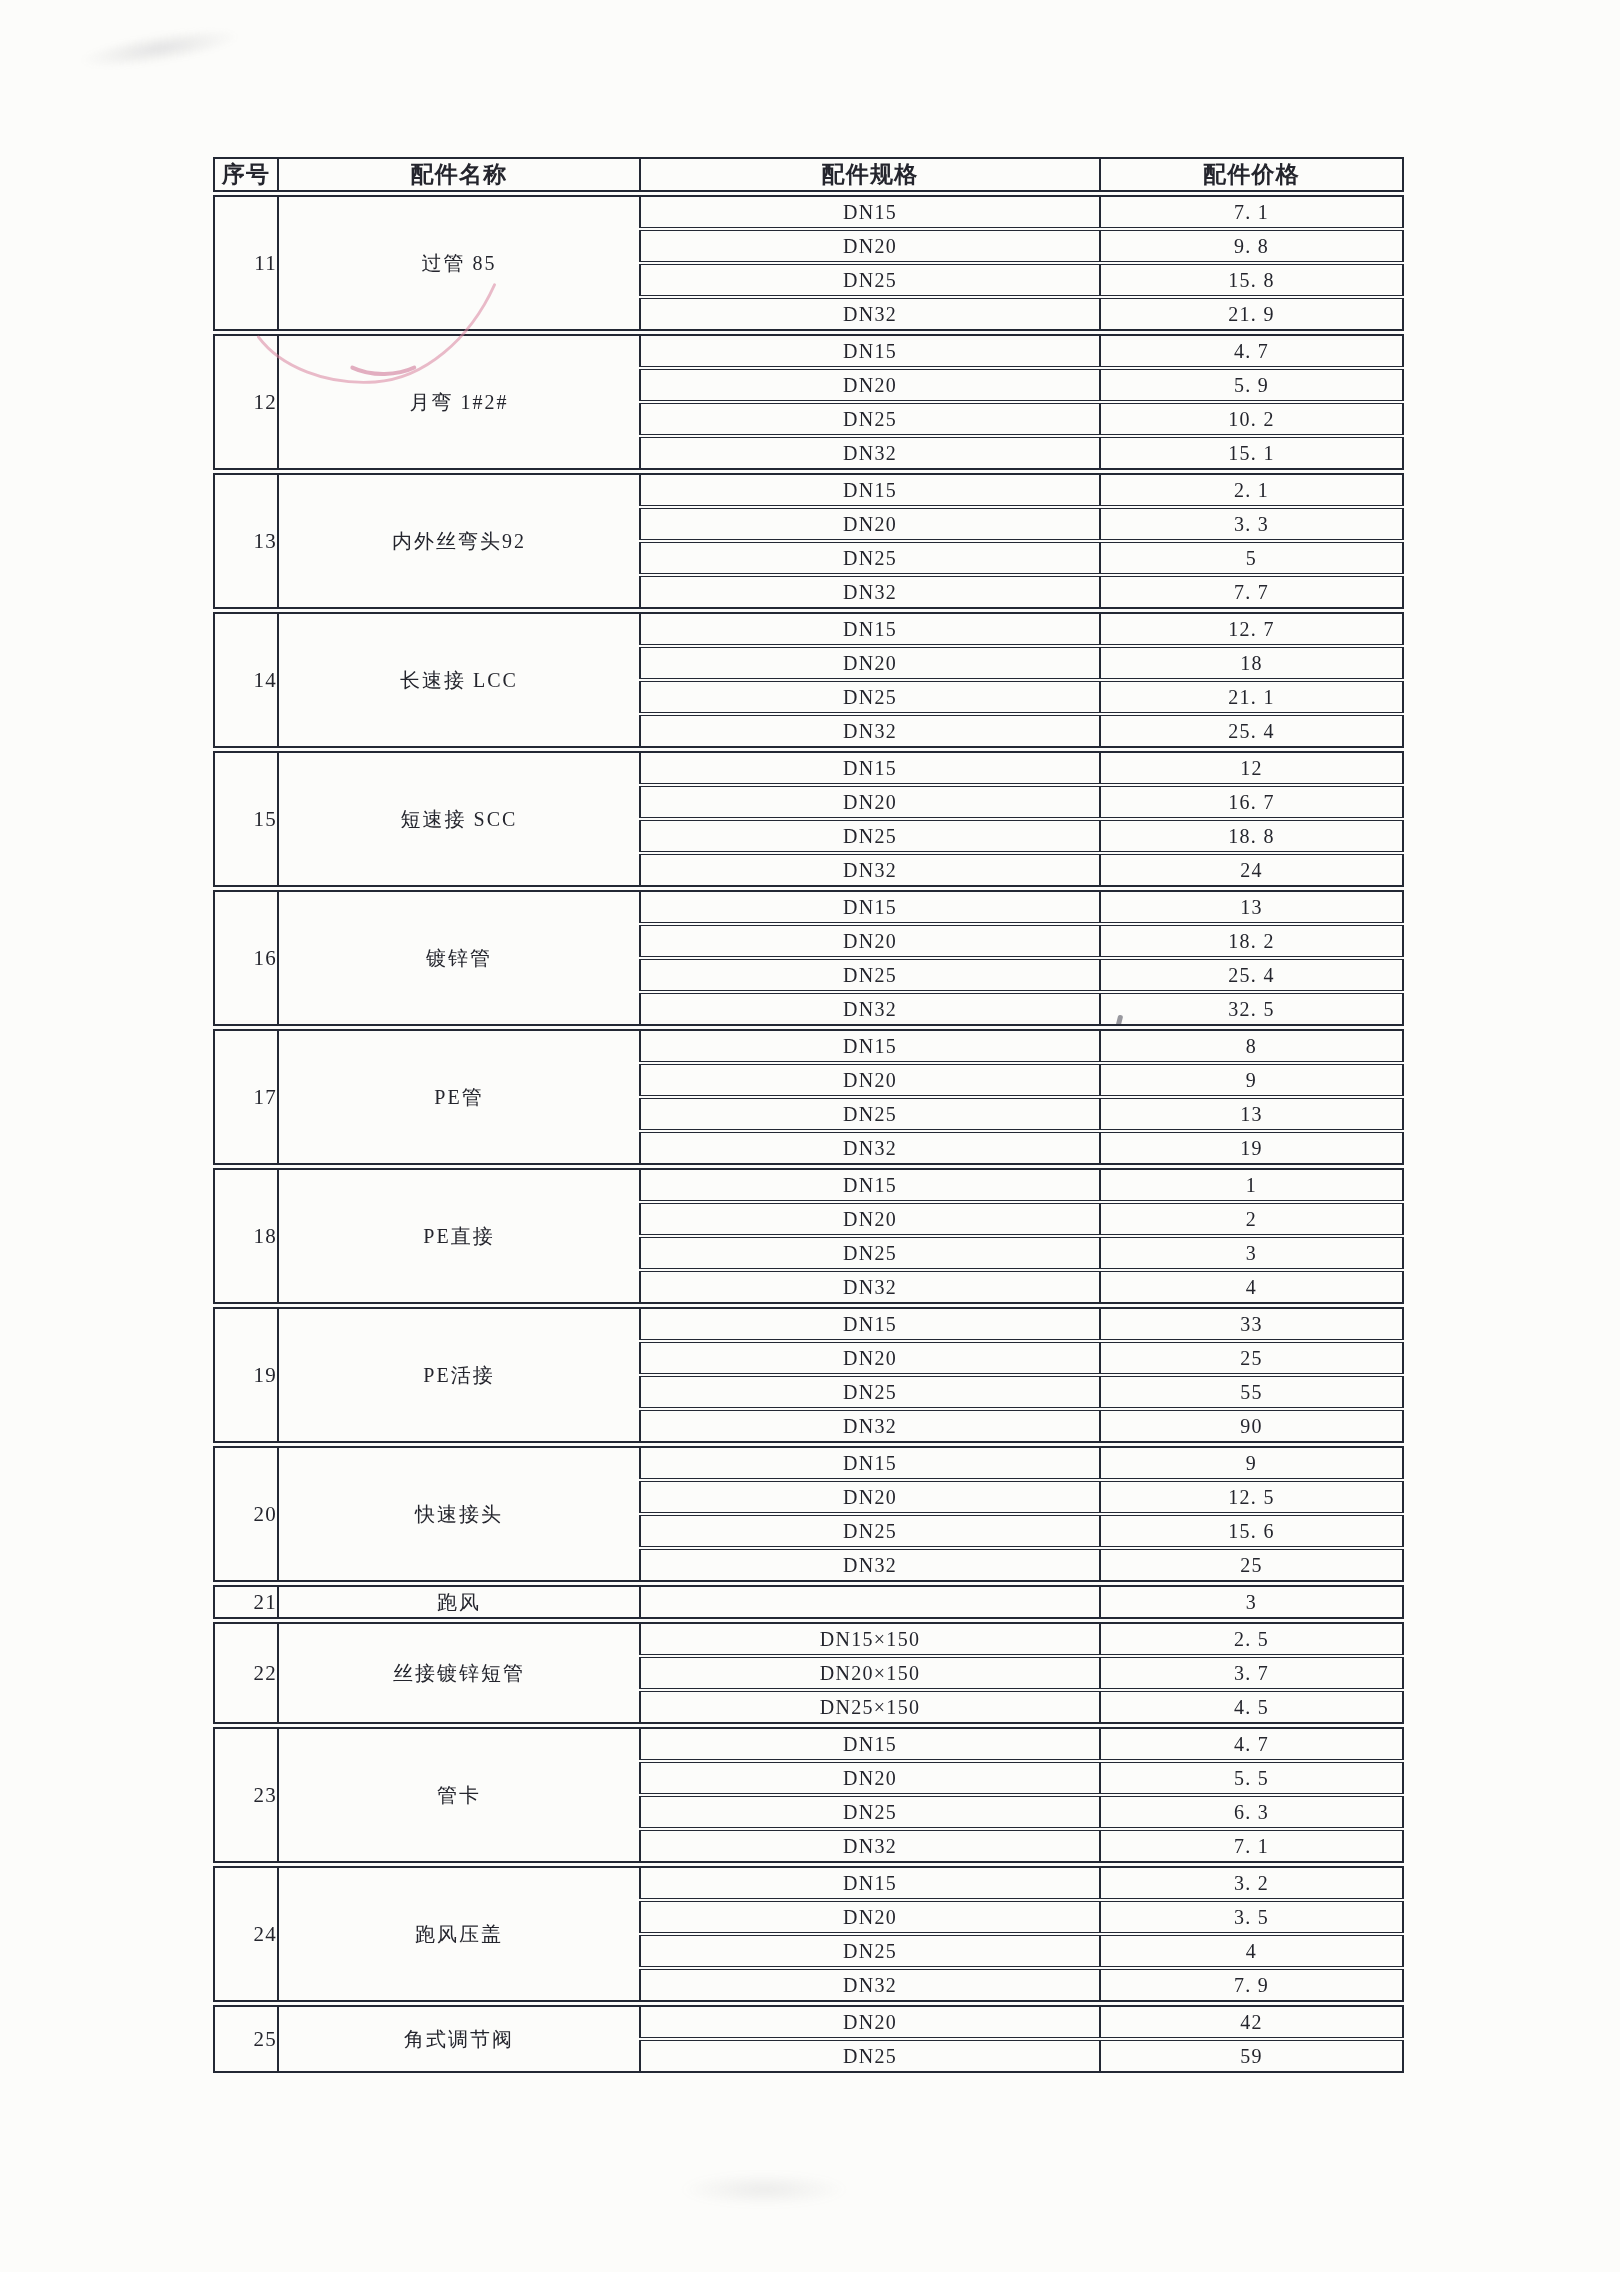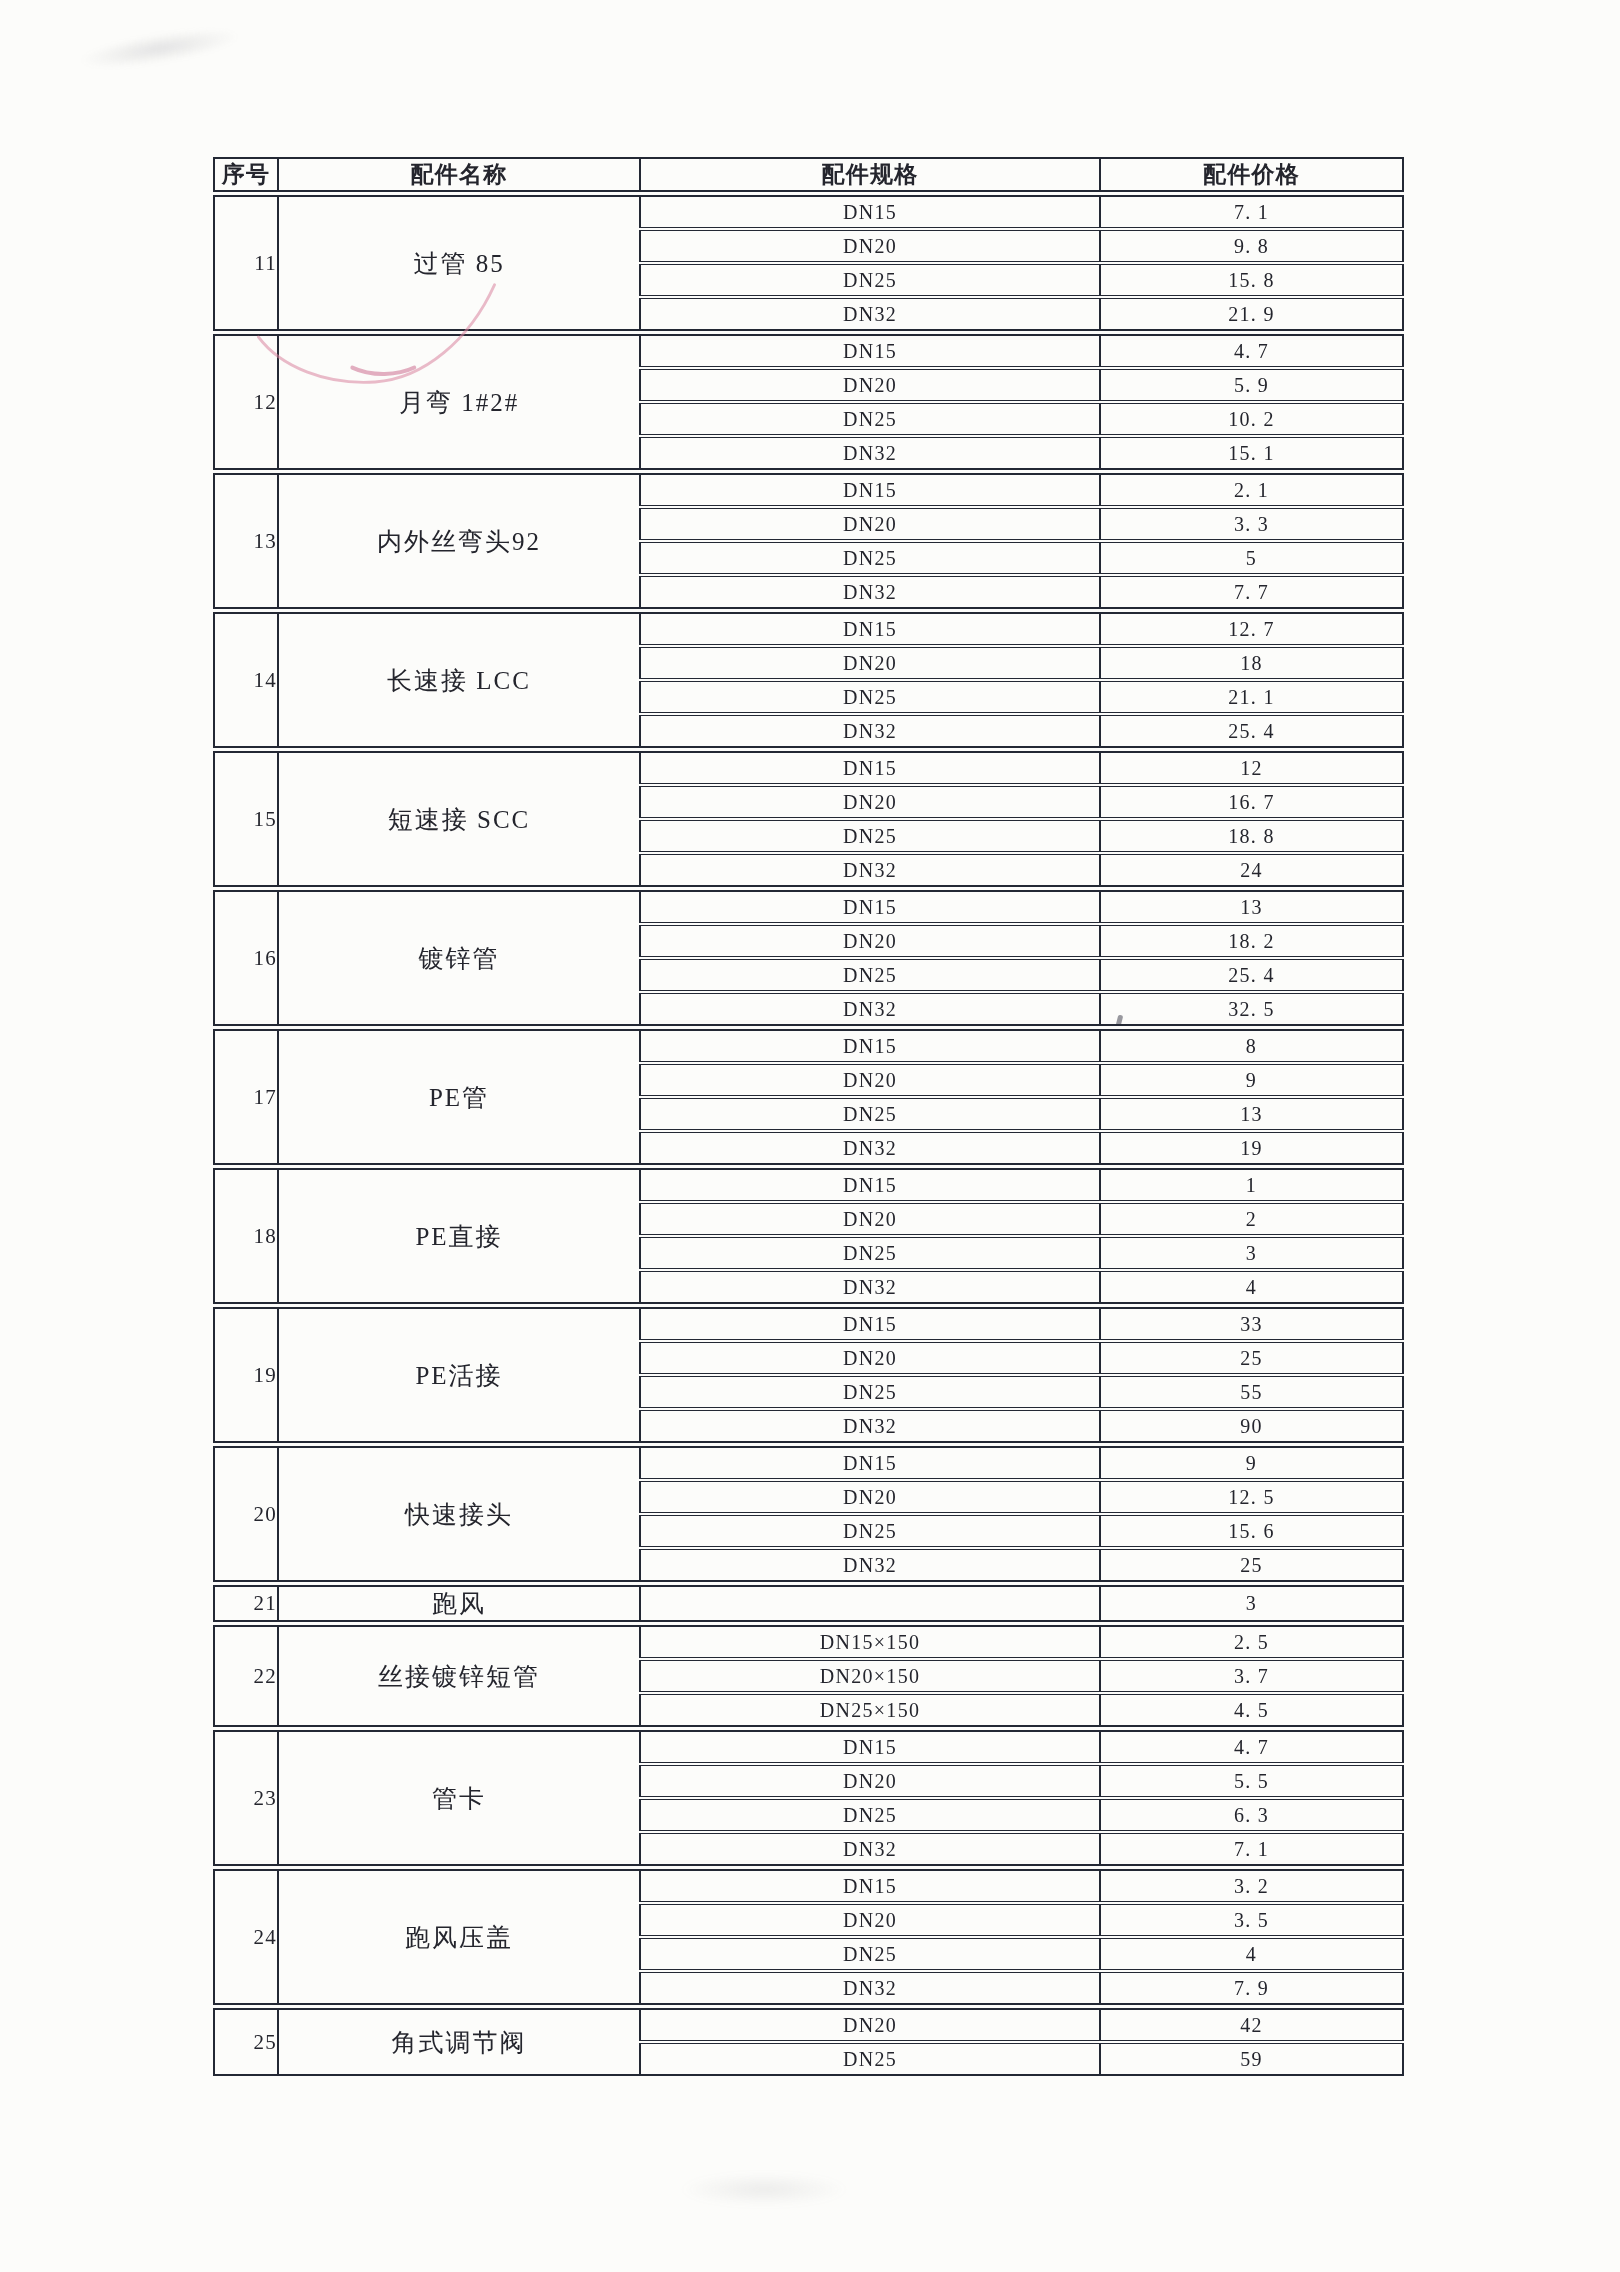--- a/index.html
+++ b/index.html
@@ -27,21 +27,21 @@
     text-align:center;vertical-align:middle;
     padding:0;overflow:hidden;white-space:nowrap;
   }
   thead th{
     height:29px;font-size:23px;font-weight:bold;
     border-bottom:7.2px double #232834;
     letter-spacing:1.3px;
   }
   tbody td{height:30px;font-size:20px;}
   tbody td.no-cell{font-size:21px;letter-spacing:1.3px;text-align:right;}
-  tbody td.name-cell{font-size:25px;letter-spacing:2px;}
+  tbody td.name-cell{font-size:20px;letter-spacing:2px;}
   tbody td.spec-cell{letter-spacing:1.3px;margin-top:34px;}
   tbody td.price-cell{letter-spacing:1.3px;font-family:Liberation Serif, serif;}
   tbody td.sub{border-top:4.6px double #232834;}
   tbody tr.g td{border-top:7.2px double #232834;}
   
   .pen-mark{position:absolute;left:0;top:0;pointer-events:none;}
   .smudge{position:absolute;pointer-events:none;border-radius:50%;}
   .smudge-a{
     left:78px;top:34px;width:163px;height:29px;
     background:radial-gradient(ellipse at center,rgba(100,100,108,0.16),rgba(100,100,108,0) 70%);

